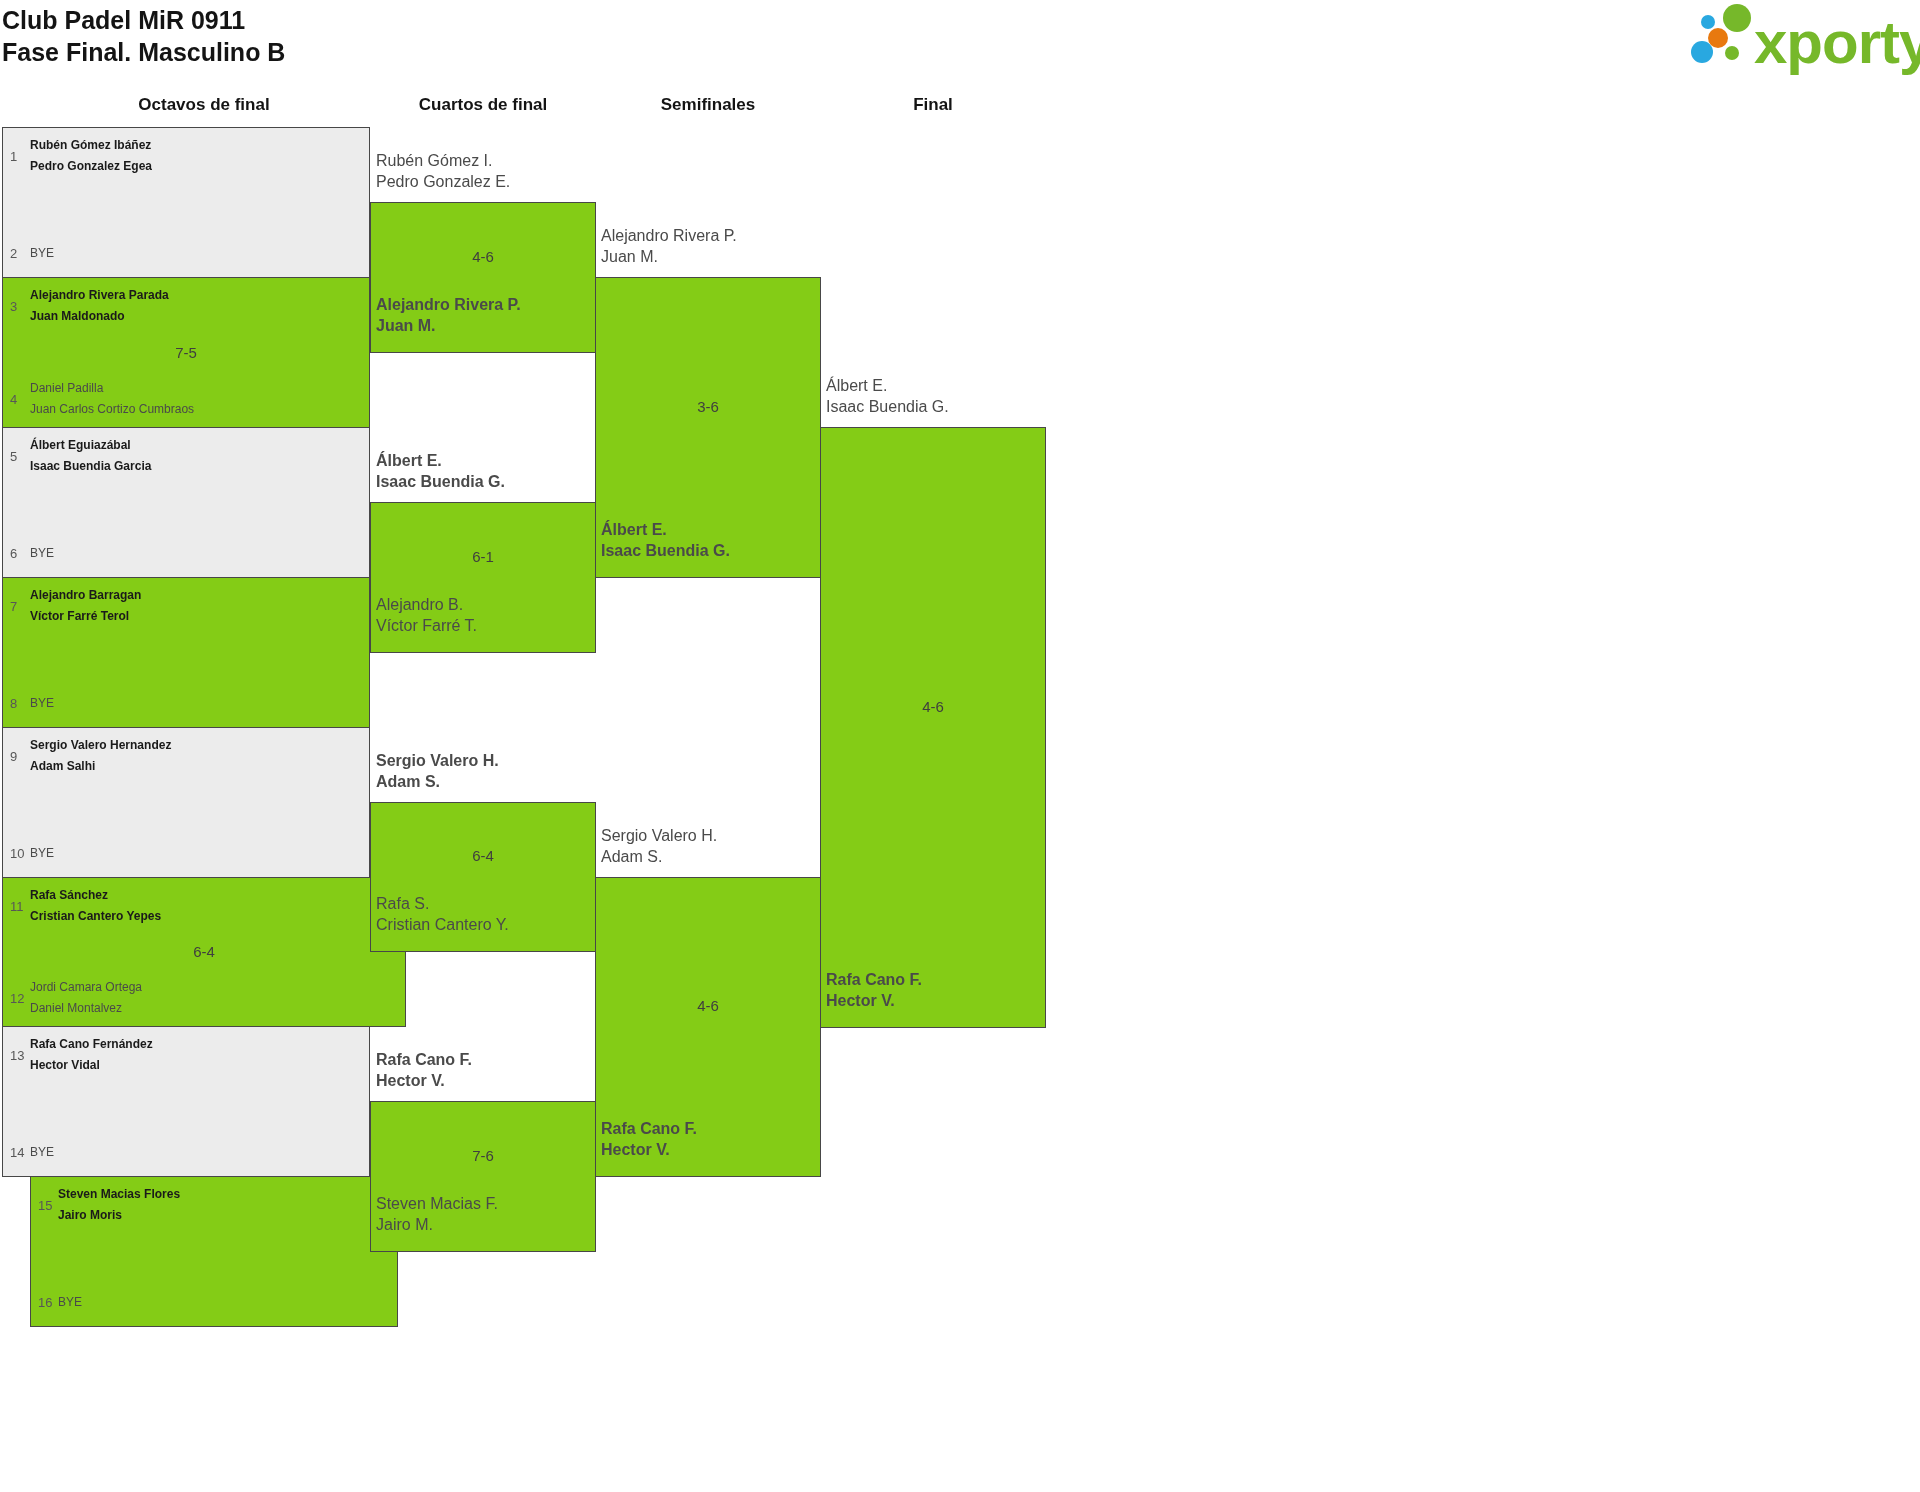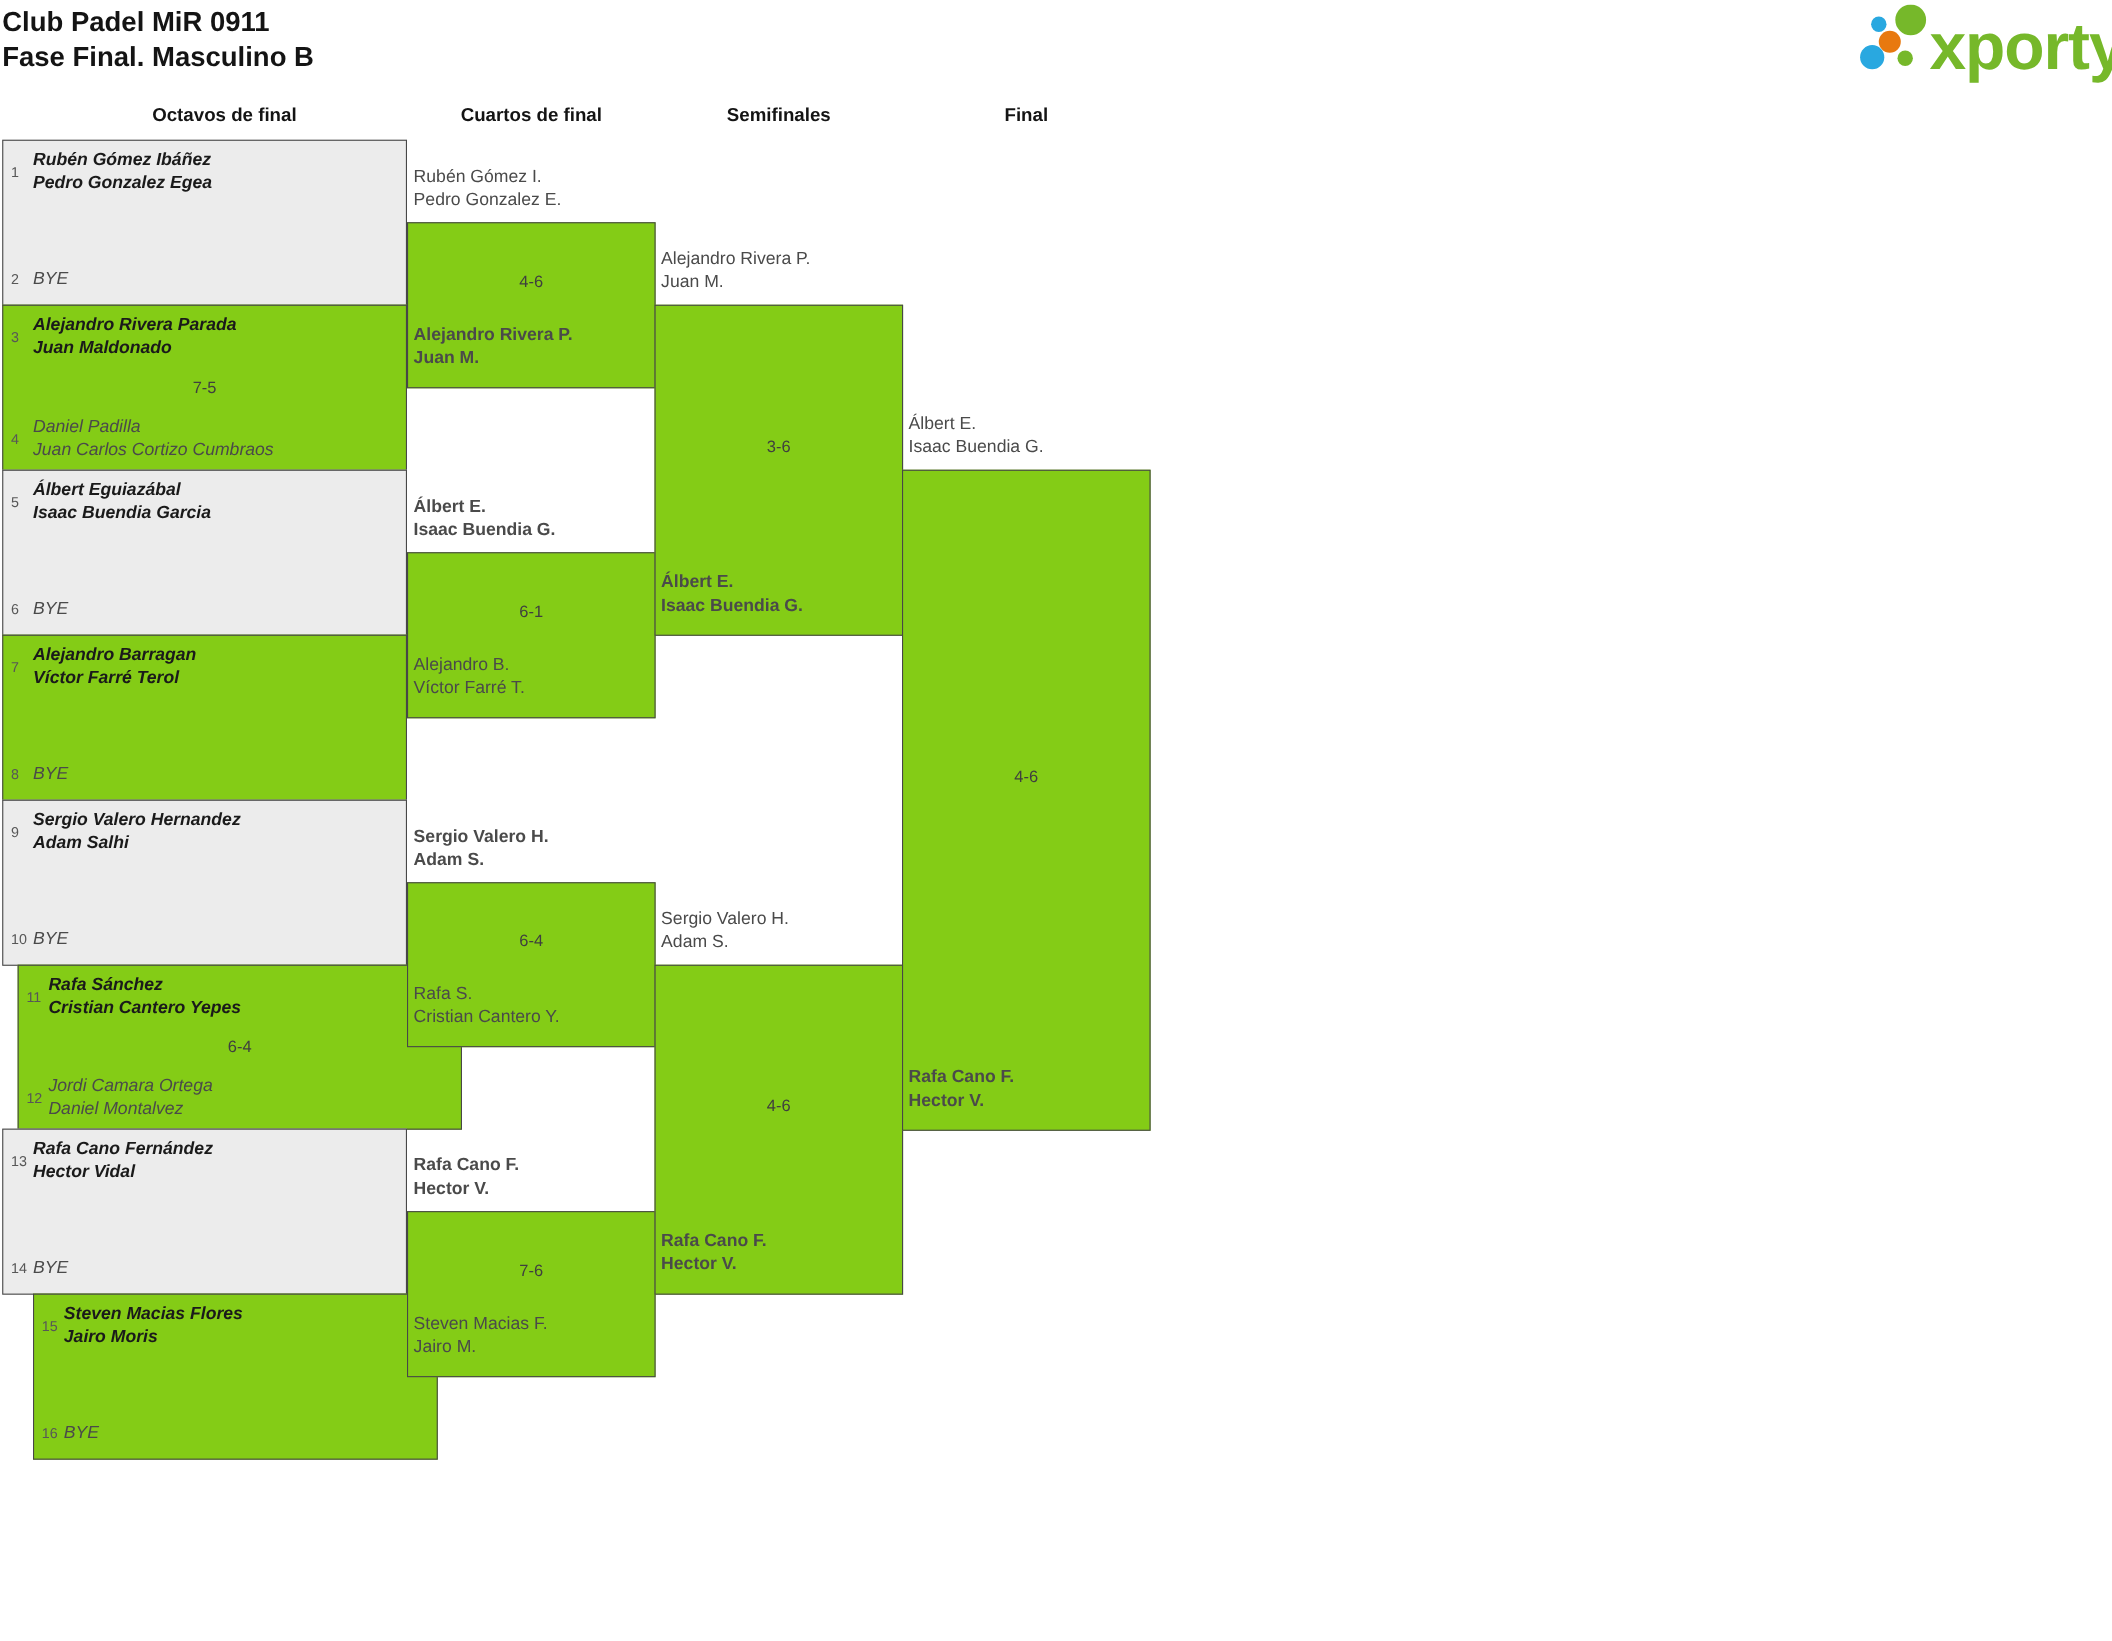--- a/index.html
+++ b/index.html
@@ -18,21 +18,21 @@
   
   .box{position:absolute;border:1px solid #474747;box-sizing:border-box;background:#84cc16;}
   .box.alt{background:#ececec;}
 
   
   .slot{position:absolute;left:7px;right:6px;display:flex;align-items:center;}
   .slot-top{top:7px;}
   .slot-bot{bottom:7px;}
   .slot-bot.bye{bottom:13px;}
   .seed{flex:0 0 16px;margin-right:4px;font-size:13px;color:#575757;}
-  .nm{font-size:16px;line-height:21px;color:#4a4a4a;font-style:italic;}
+  .nm{font-size:12px;line-height:21px;color:#4a4a4a;}
   .w{font-weight:700;color:#1a1a1a;}
 
   
   .score{position:absolute;left:0;right:0;top:calc(50% - 10px);text-align:center;font-size:15px;line-height:20px;color:#3f3f3f;}
   .mbox .score{top:calc(50% - 45px);margin-top:14px;}
 
   
   .lbl{position:absolute;left:5px;font-size:16px;line-height:21px;color:#4a4a4a;white-space:nowrap;}
   .lbl-top{bottom:calc(100% + 11px);}
   .lbl-bot{bottom:16px;}
@@ -146,21 +146,21 @@
     <div class="score"></div>
     <div class="slot slot-bot bye">
       <span class="seed">10</span>
       <div class="nm">
         <div>BYE</div>
         <div></div>
       </div>
     </div>
   </div>
 
-  <div class="box" style="left:16px;top:877px;width:404px;height:150px;">
+  <div class="box" style="left:2px;top:877px;width:404px;height:150px;">
     <div class="slot slot-top">
       <span class="seed">11</span>
       <div class="nm w">
         <div>Rafa Sánchez</div>
         <div>Cristian Cantero Yepes</div>
       </div>
     </div>
     <div class="score">6-4</div>
     <div class="slot slot-bot">
       <span class="seed">12</span>

